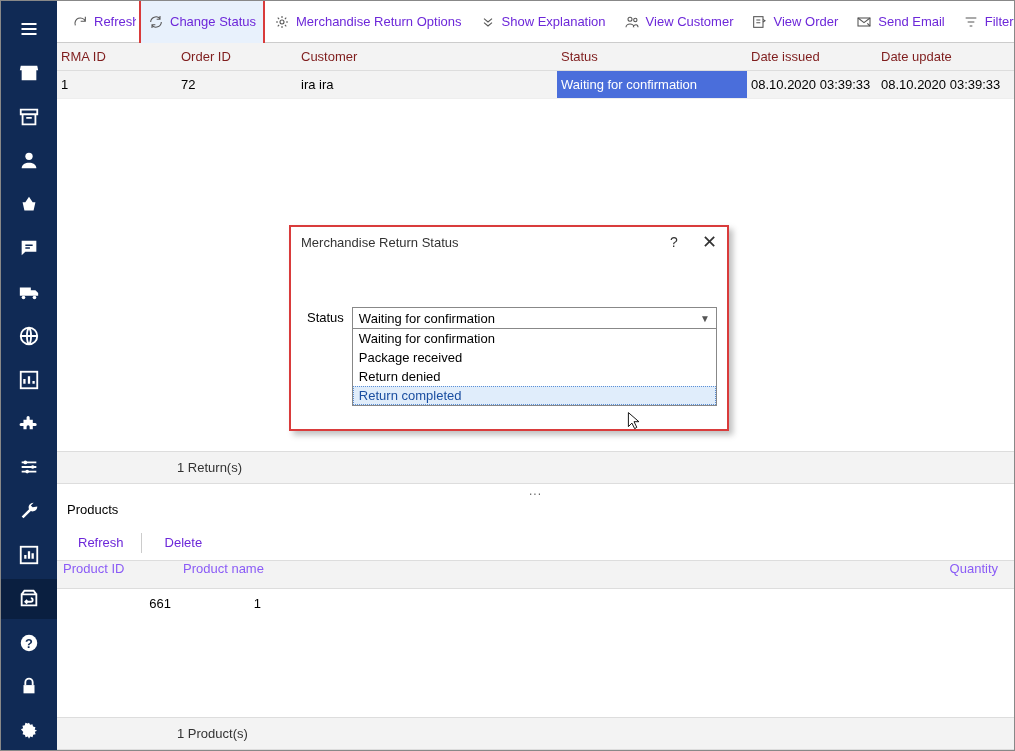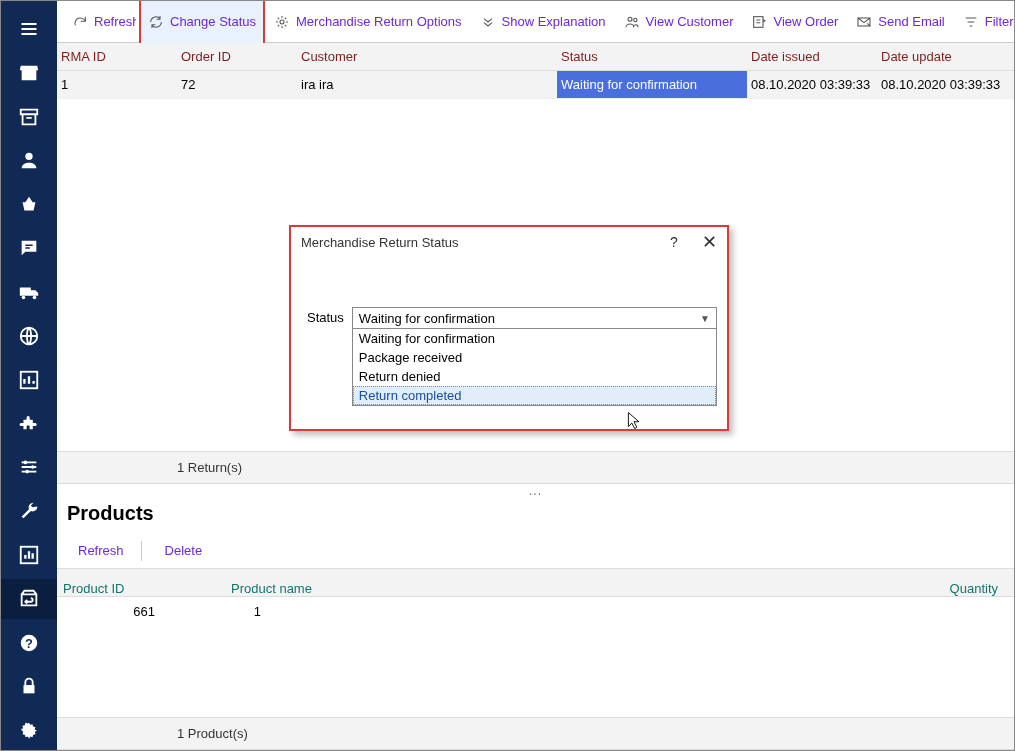--- a/index.html
+++ b/index.html
@@ -57,39 +57,39 @@
   
   .returns-grid-wrap { flex: 0 0 auto; height: 240px; position: relative;}
   
   .returns-footer, .products-footer-bar {
     background: #f3f3f3; border: 1px solid #ddd; border-left:0; border-right:0;
     font-size: 13px; color: #333; padding: 8px 0 8px 120px;
   }
   
   .splitter { height: 10px; text-align: center; font-size: 12px; color: #666; letter-spacing: 1px;}
   
-  .products-title { font-size: 20px; font-weight: 700; padding: 8px 10px;}
+  .products-title { font-size: 13px; font-weight: 400; padding: 8px 10px;}
   
   .toolbar2 {
     display: flex; align-items: center; gap: 4px; padding: 4px 6px;
     border-bottom: 1px solid #ddd;
   }
   .toolbar2 .toolbar-btn { font-size: 13px;}
   .toolbar2 .icon-red svg { stroke: #c0392b;}
   .toolbar2 .vsep { width: 1px; height: 20px; background: #ccc; margin: 0 4px;}
   
   .prod-header {
     display: flex; background: #f3f3f3; border-bottom: 1px solid #ddd;
-    font-size: 13px; color: #0f766e; height: 28px; align-items: flex-end;
+    font-size: 13px; color: #8b5cf6; height: 28px; align-items: flex-start;
   }
   .prod-header > div { padding: 0 6px;}
   .prod-row { display: flex; font-size: 13px; height: 28px; align-items: center;}
-  .prod-row > div { padding: 0 22px; text-align: right;}
+  .prod-row > div { padding: 0 6px; text-align: right;}
   .col-pid { width: 120px; text-align: right;}
-  .col-pname { flex: 1; margin-left: 48px;}
+  .col-pname { flex: 1;}
   .col-qty { width: 100px; text-align: right; padding-right: 16px !important;}
   
   .products-grid-wrap { flex: 1; }
   
   
   .dialog-wrap { position: absolute; left: 232px; top: 154px; width: 440px; height: 206px;
     border: 2px solid #d93b3b; background: #fff;
     box-shadow: 4px 4px 6px rgba(0,0,0,.25);
   }
   .dialog-title-row { display: flex; align-items: center; padding: 6px 10px;}

